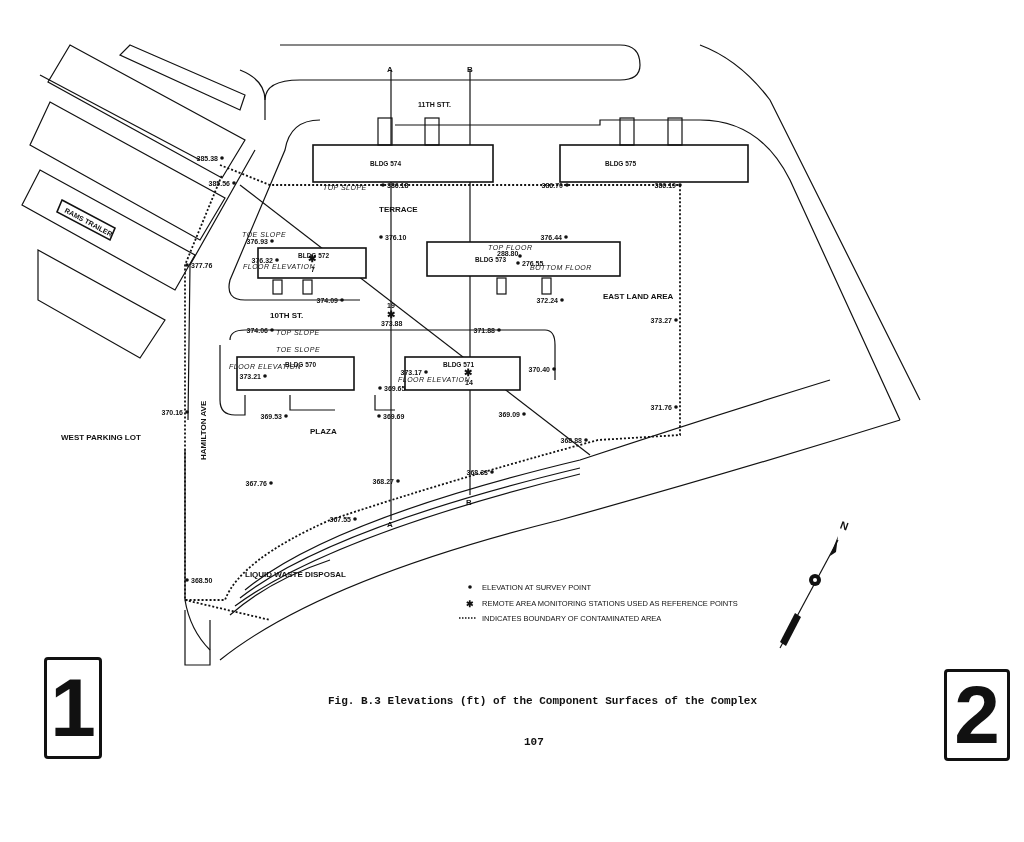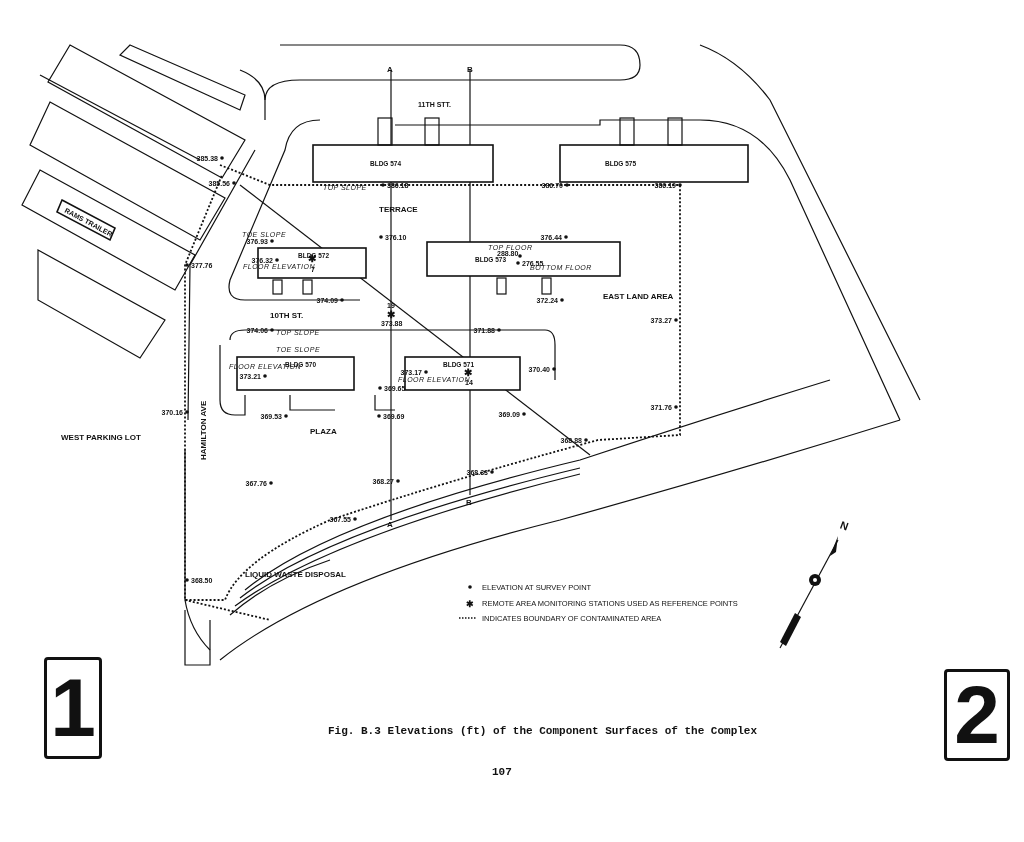--- a/index.html
+++ b/index.html
@@ -5,21 +5,21 @@
   html,body{margin:0;padding:0;background:#fff;}
   body{width:1024px;height:842px;position:relative;overflow:hidden;font-family:"Liberation Sans",sans-serif;}
   svg{position:absolute;left:0;top:0;}
   .ln{stroke:#111;fill:none;stroke-width:1.2;}
   .bldg{stroke:#111;fill:#fff;stroke-width:1.6;}
   .dot{stroke:#111;fill:none;stroke-width:1.8;stroke-dasharray:2 2;}
   .lbl{font-family:"Liberation Sans",sans-serif;font-weight:bold;fill:#111;}
   .elev{font-family:"Liberation Sans",sans-serif;font-weight:bold;font-size:7px;fill:#111;}
   .ital{font-family:"Liberation Sans",sans-serif;font-style:italic;font-size:7px;fill:#111;letter-spacing:0.5px;}
   .leg{font-family:"Liberation Sans",sans-serif;font-size:7.5px;fill:#111;}
-  .cap{position:absolute;font-family:"Liberation Mono",monospace;font-weight:bold;font-size:11px;color:#111;margin-top:30px;}
+  .cap{position:absolute;font-family:"Liberation Mono",monospace;font-weight:bold;font-size:11px;color:#111;}
   .tag{position:absolute;border:3px solid #111;border-radius:4px;background:#fff;font-family:"Liberation Sans",sans-serif;font-weight:bold;color:#111;display:flex;align-items:center;justify-content:center;}
 </style>
 </head>
 <body>
 
 <svg width="1024" height="842" viewBox="0 0 1024 842">
 
   <g>
     <polygon class="ln" points="70,45 245,140 222,178 48,82"></polygon>
     <polygon class="ln" points="50,102 225,198 200,240 30,145"></polygon>
@@ -208,13 +208,13 @@
 </svg>
 
 <div class="tag" style="left:44px;top:657px;width:52px;height:96px;font-size:82px;">
   <span>1</span>
 </div>
 <div class="tag" style="left:944px;top:669px;width:60px;height:86px;font-size:82px;">
   <span>2</span>
 </div>
 
 <div class="cap" style="left:328px;top:695px;">Fig. B.3  Elevations (ft) of the Component Surfaces of the Complex</div>
-<div class="cap" style="left:492px;top:736px;">107</div>
+<div class="cap" style="left:524px;top:736px;">107</div>
 
 </body></html>

